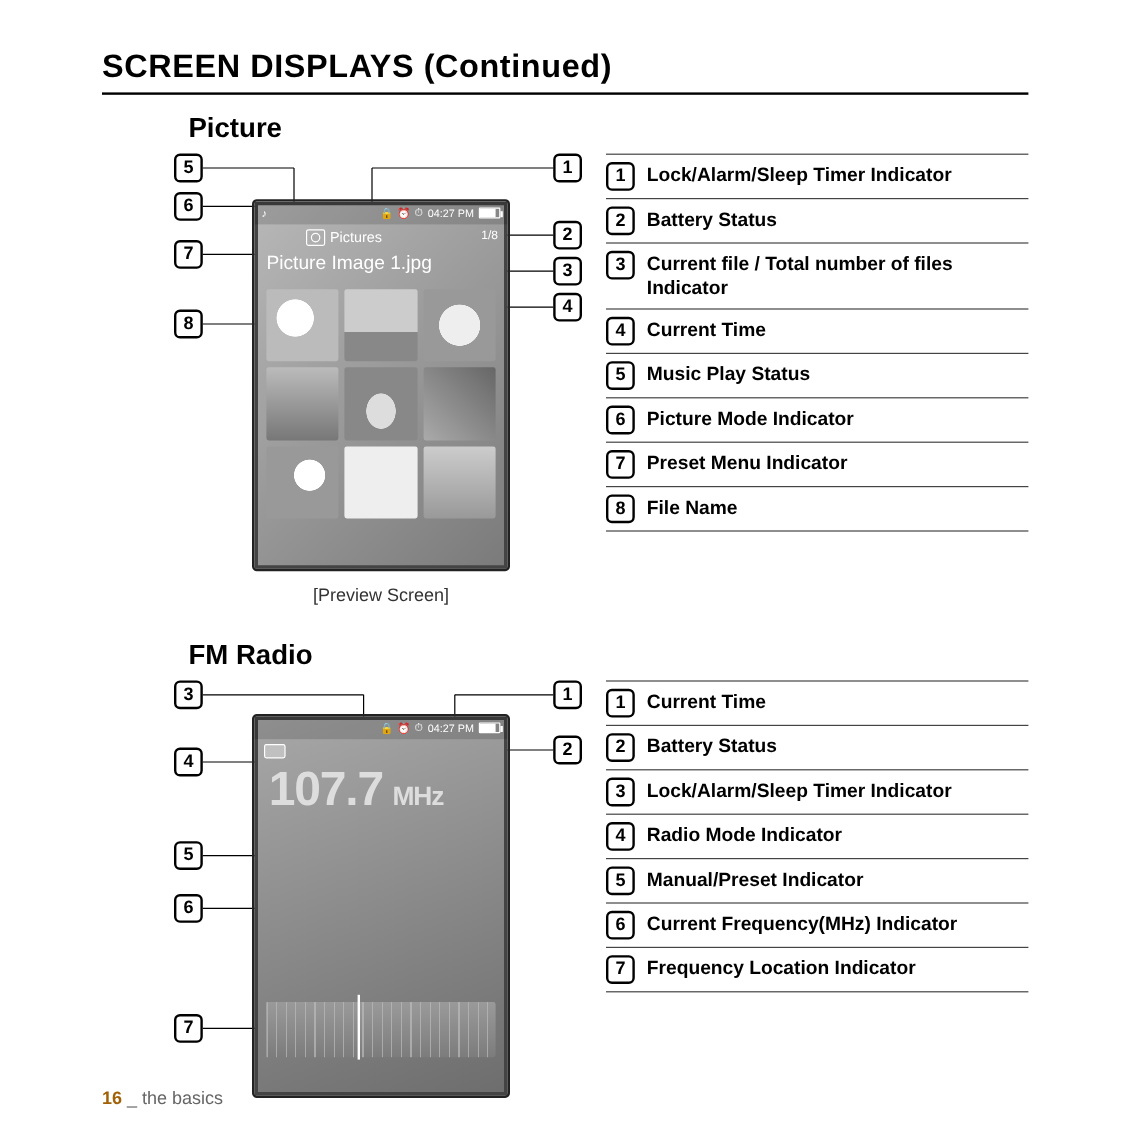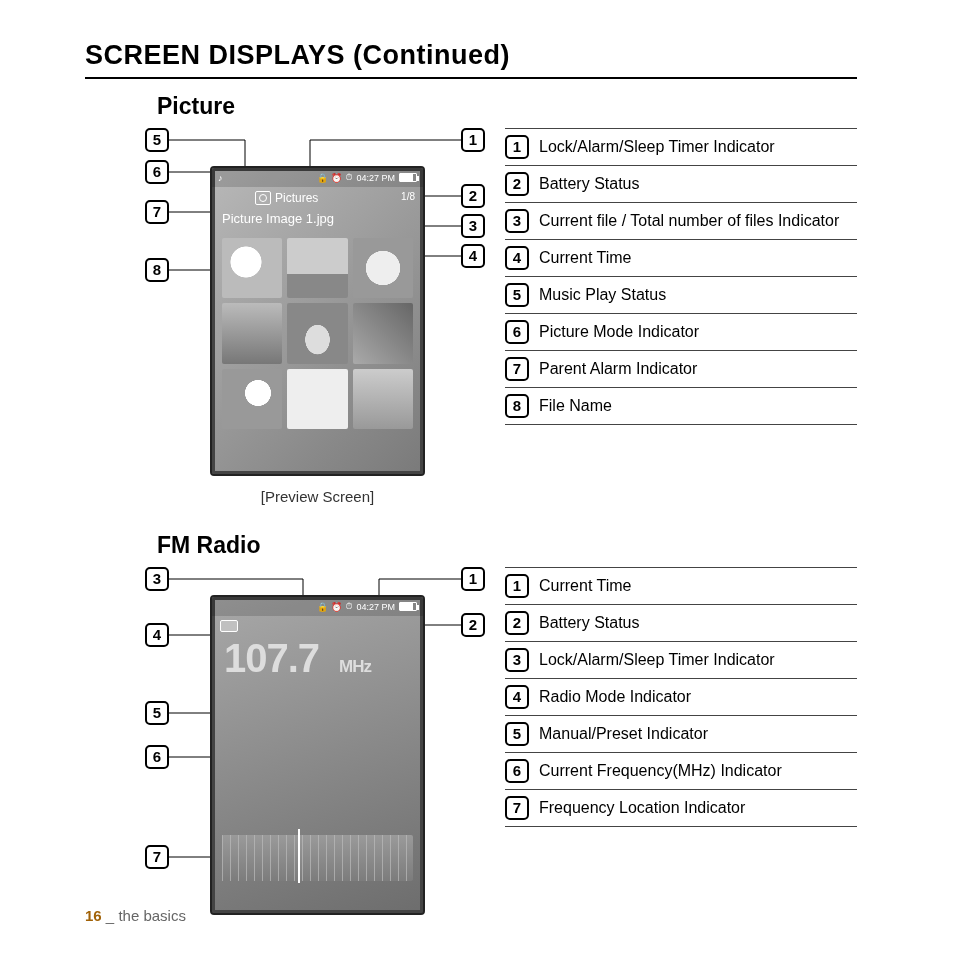--- a/index.html
+++ b/index.html
@@ -7,55 +7,55 @@
   .page { padding: 40px 97px 30px 85px; }
   .page-title { font-size: 27px; font-weight: 700; letter-spacing: 0.5px; }
   .hr { border: none; border-top: 2px solid #000; margin: 6px 0 14px 0; }
   .section-title { font-size: 23px; font-weight: 700; margin: 6px 0 8px 0; padding-left: 72px; }
   .row { display: flex; align-items: flex-start; }
   .diagram { position: relative; width: 410px; flex: 0 0 410px; }
   .legend { flex: 1; margin-left: 10px; }
   .legend-item { display: flex; align-items: flex-start; padding: 6px 0; border-top: 1px solid #444; }
   .legend-item.last { border-bottom: 1px solid #444; }
   .num { display: inline-block; min-width: 24px; height: 24px; border: 2px solid #000; border-radius: 5px; text-align: center; font-size: 15px; font-weight: 700; line-height: 20px; margin-right: 10px; background: #fff; flex-shrink: 0; }
-  .legend-text { font-size: 16px; font-weight: 400; line-height: 1.25; padding-top: 2px; }
+  .legend-text { font-size: 16px; font-weight: 700; line-height: 1.25; padding-top: 2px; }
   .callout { position: absolute; }
   .caption { text-align: center; font-size: 15px; color: #333; margin-top: 8px; width: 215px; margin-left: 125px; }
 
   
   .device { position: absolute; left: 125px; top: 38px; width: 215px; height: 310px; background: linear-gradient(135deg,#b8b8b8,#7a7a7a); border: 2px solid #222; border-radius: 4px; box-shadow: inset 0 0 0 3px #444; overflow: hidden; }
   .dev-status { display: flex; align-items: center; font-size: 9px; color: #fff; padding: 4px 6px; background: rgba(0,0,0,0.15); gap: 4px; }
   .status-icons { display: flex; gap: 3px; align-items: center; }
   .status-icons span { font-size: 9px; }
   .spacer { flex: 1; }
   .pic-label { display: flex; align-items: center; gap: 4px; color: #fff; font-size: 12px; padding: 4px 8px 0 8px; margin-left: 35px; }
   .pic-icon { width: 16px; height: 14px; border: 1.5px solid #fff; border-radius: 2px; position: relative; }
   .pic-icon::after { content: ""; position: absolute; left: 3px; top: 2px; width: 6px; height: 6px; border: 1px solid #fff; border-radius: 50%; }
-  .filename { font-size: 13px; color: #fff; padding: 6px 10px; }
+  .filename { font-size: 16px; color: #fff; padding: 6px 10px; }
   .thumbs { display: grid; grid-template-columns: repeat(3,1fr); gap: 5px; padding: 6px 10px 10px 10px; }
   .thumb { aspect-ratio: 1/1; background: #ddd; border-radius: 2px; background-size: cover; background-position: center; }
   .t1 { background: radial-gradient(circle at 40% 40%, #fff 0 30%, #bbb 31% 100%); }
   .t2 { background: linear-gradient(#ccc 60%, #888 60%); }
   .t3 { background: radial-gradient(circle at 50% 50%, #eee 0 40%, #999 41% 100%); }
   .t4 { background: linear-gradient(#bbb,#777); }
   .t5 { background: radial-gradient(ellipse at 50% 60%, #ddd 0 28%, #888 29% 100%); }
   .t6 { background: linear-gradient(45deg,#aaa,#666); }
   .t7 { background: radial-gradient(circle at 60% 40%, #fff 0 25%, #999 26% 100%); }
   .t8 { background: #eee; }
   .t9 { background: linear-gradient(#ccc,#999); }
   .batt { display: inline-block; width: 18px; height: 9px; border: 1px solid #fff; border-radius: 1px; position: relative; }
   .batt::after { content: ""; position: absolute; right: -3px; top: 2px; width: 2px; height: 5px; background: #fff; }
   .batt-fill { display: block; height: 100%; width: 80%; background: #fff; }
 
   
   .device-fm { position: absolute; left: 125px; top: 28px; width: 215px; height: 320px; background: linear-gradient(160deg,#a8a8a8,#6d6d6d); border: 2px solid #222; border-radius: 4px; box-shadow: inset 0 0 0 3px #444; overflow: hidden; }
   .radio-icon { width: 18px; height: 12px; background: #c0c0c0; border: 1px solid #fff; border-radius: 2px; position: relative; margin: 4px 8px; }
   .fm-manual { font-size: 10px; color: #fff; padding: 40px 0 0 14px; }
   .fm-freq { font-size: 40px; font-weight: 700; color: #ddd; padding: 0 0 0 12px; display: flex; align-items: baseline; letter-spacing: -1px; }
-  .fm-unit { font-size: 17px; font-weight: 700; margin-left: 20px; }
+  .fm-unit { font-size: 22px; font-weight: 700; margin-left: 8px; }
   .scale { position: absolute; bottom: 32px; left: 10px; right: 10px; height: 46px; background: linear-gradient(#9a9a9a,#7c7c7c); border-radius: 2px; }
   .scale::before { content: ""; position: absolute; top: 0; bottom: 0; left: 0; right: 0; background: repeating-linear-gradient(90deg,#bbb 0 1px,transparent 1px 8px); opacity: 0.7; }
   .needle { position: absolute; top: -6px; bottom: -2px; left: 40%; width: 2px; background: #fff; }
 
   
   svg.leads { position: absolute; left: 0; top: 0; width: 410px; height: 370px; pointer-events: none; }
   svg.leads line { stroke: #000; stroke-width: 1; }
 
   .footer { position: absolute; bottom: 30px; left: 85px; font-size: 15px; color: #666; }
   .footer .pn { font-weight: 700; color: #a16207; }
@@ -156,21 +156,21 @@
       <div class="legend-item">
           <span class="num">5</span>
           <span class="legend-text">Music Play Status</span>
         </div>
       <div class="legend-item">
           <span class="num">6</span>
           <span class="legend-text">Picture Mode Indicator</span>
         </div>
       <div class="legend-item">
           <span class="num">7</span>
-          <span class="legend-text">Parent Alarm Indicator</span>
+          <span class="legend-text">Preset Menu Indicator</span>
         </div>
       <div class="legend-item last">
           <span class="num">8</span>
           <span class="legend-text">File Name</span>
         </div>
     </div>
   </div>
 
   <div class="section-title" style="margin-top:34px;">FM Radio</div>
   <div class="row">

